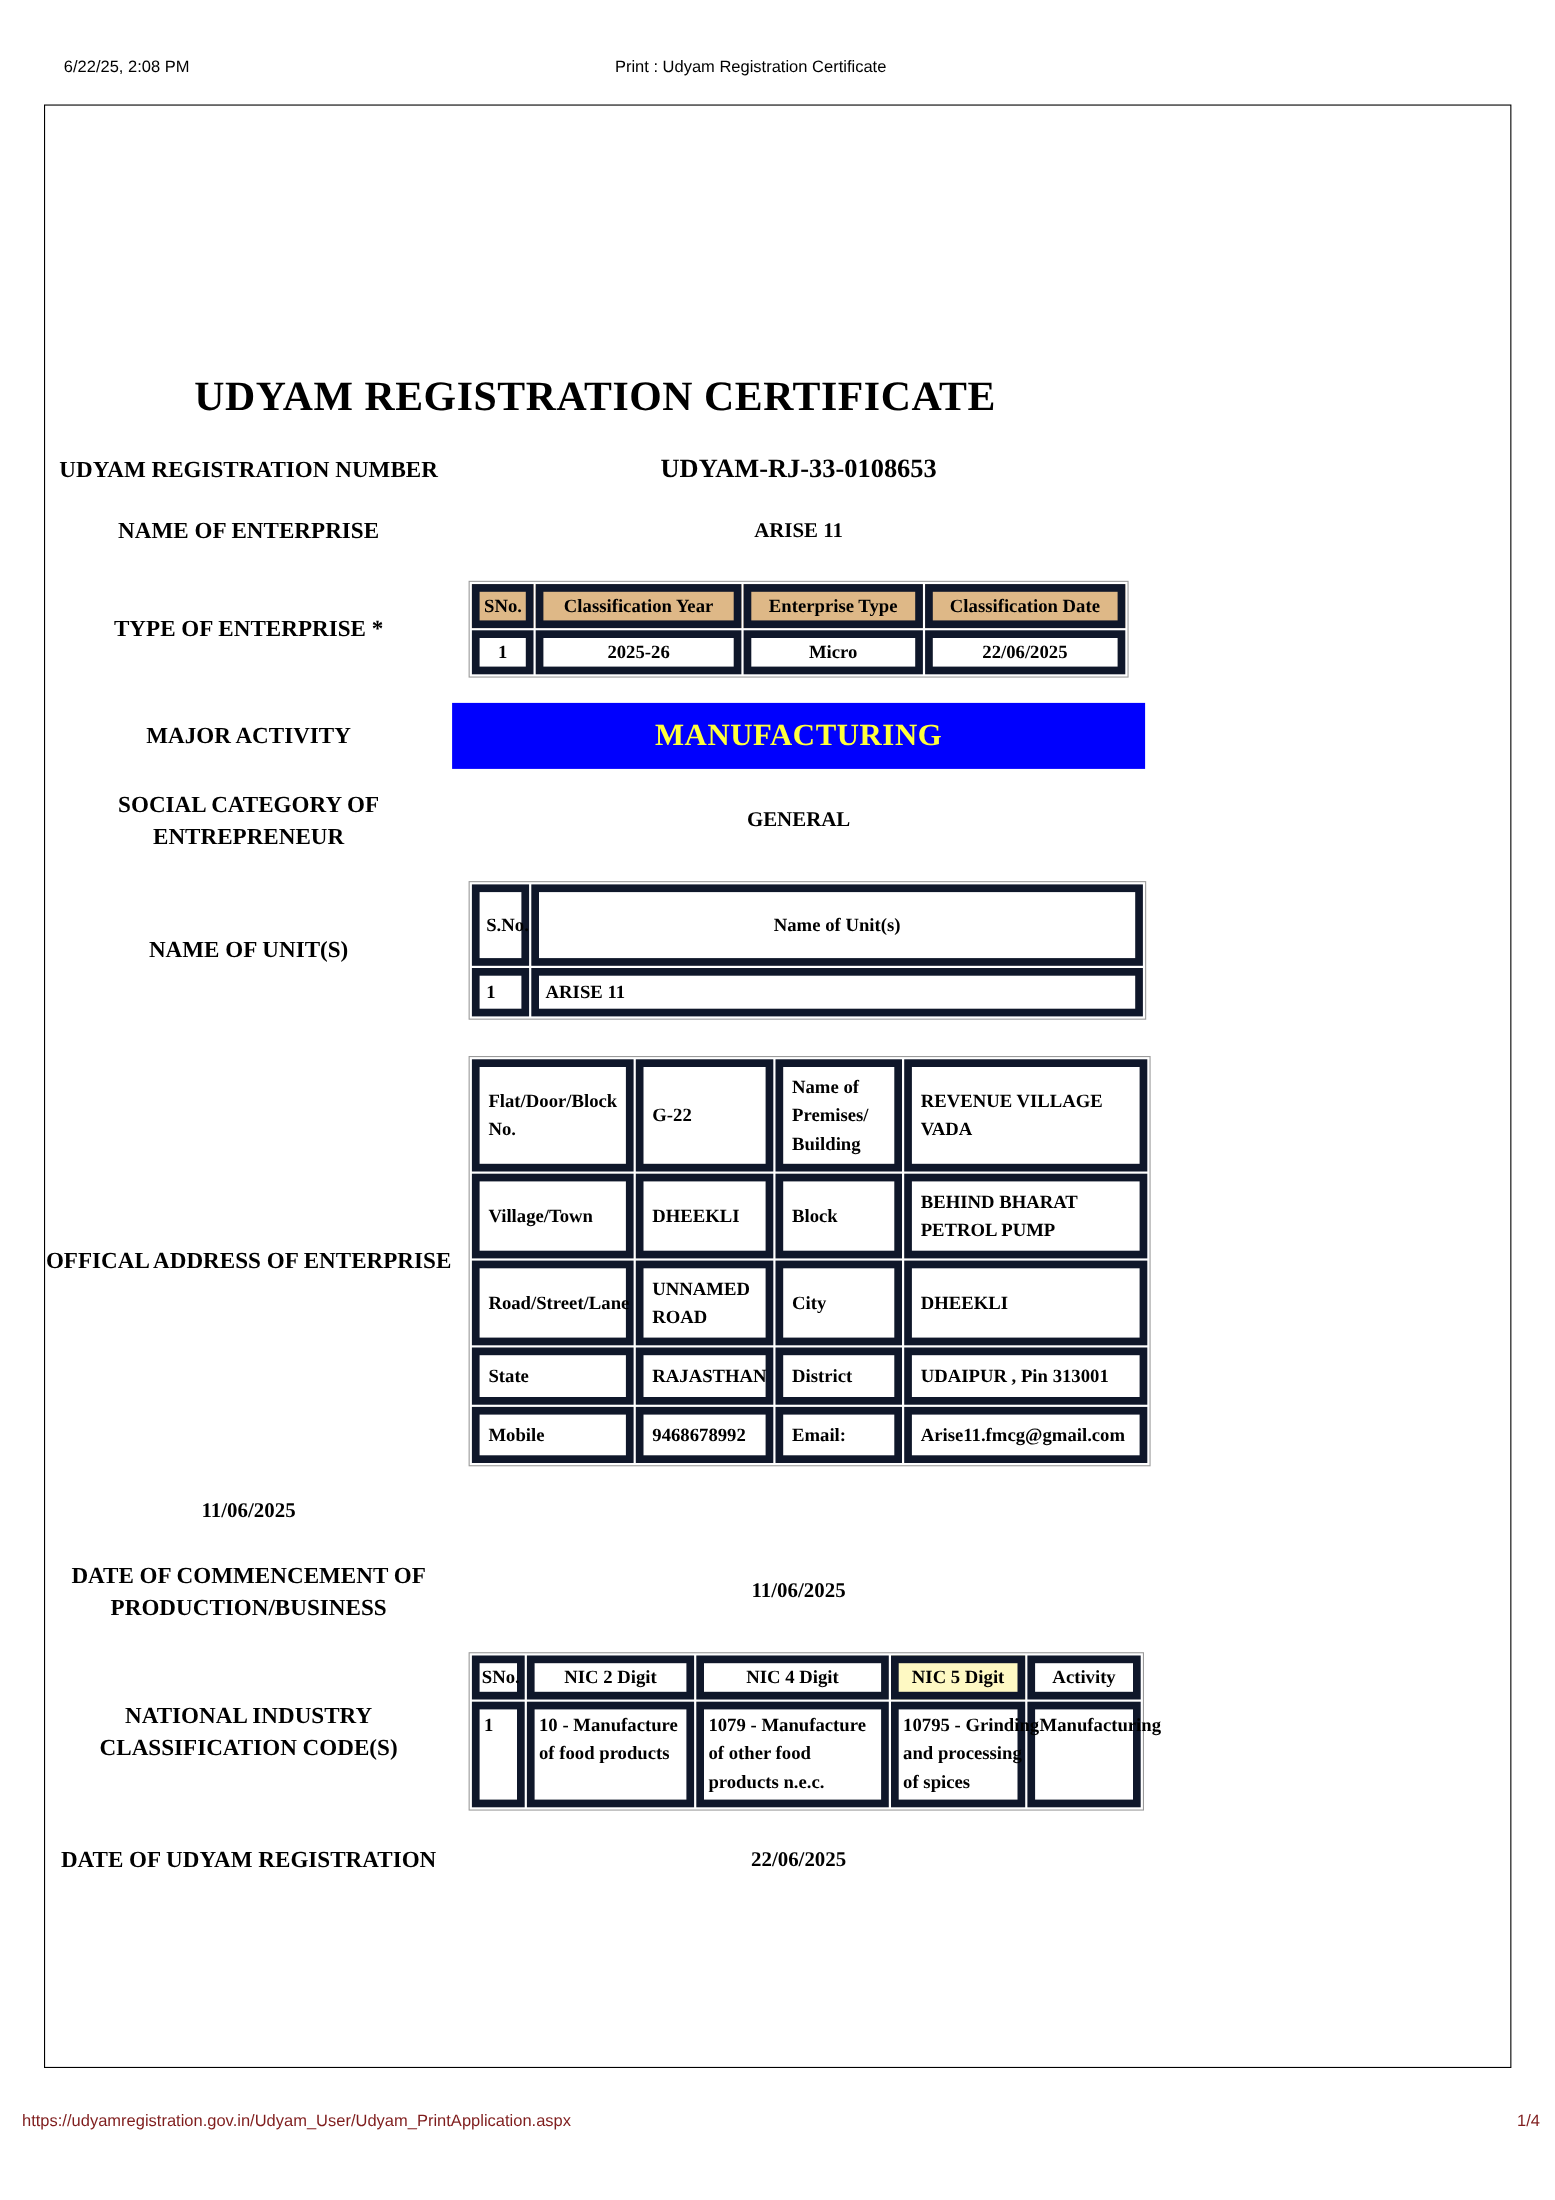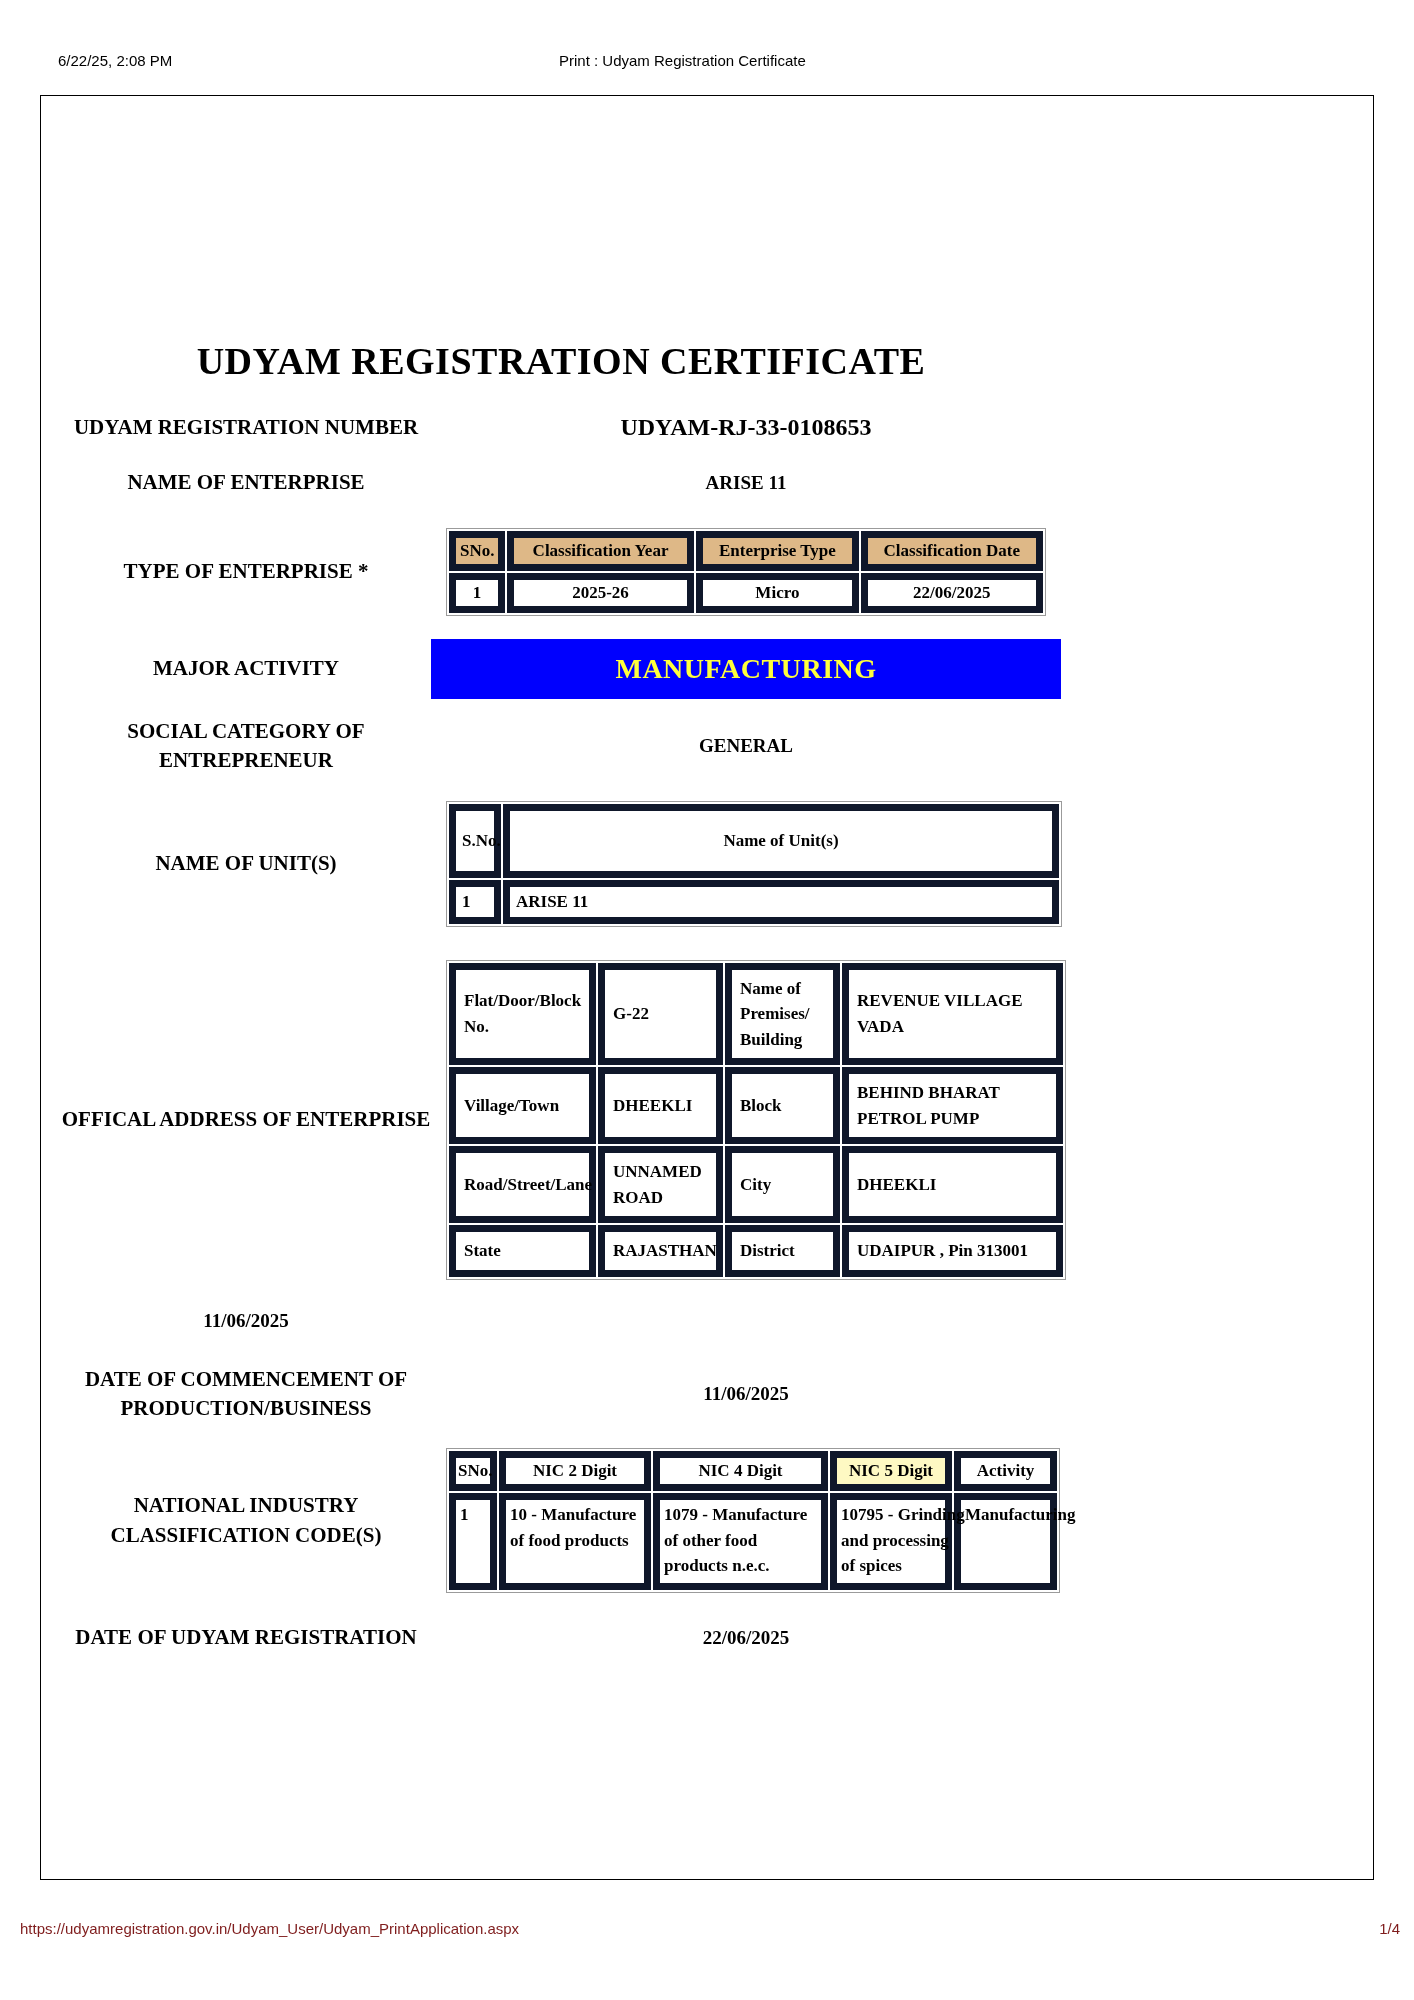--- a/index.html
+++ b/index.html
@@ -27,21 +27,21 @@
   }
 
   
   .page-frame {
     position:absolute; left:40px; top:95px;
     width:1332px; height:1783px;
     border:1px solid #000;
     background:#fff;
     overflow:hidden;
   }
-  .content { width:1000px; margin-left:20px; }
+  .content { width:1000px; }
 
   .cert-title {
     margin:243px 0 0 0;
     text-align:center;
     font-size:38px; font-weight:bold;
     letter-spacing:0.5px;
   }
 
   .row { display:grid; grid-template-columns:370px 630px; align-items:center; }
   .label {
@@ -227,20 +227,26 @@
             <td>Road/Street/Lane</td>
             <td>UNNAMED ROAD</td>
             <td>City</td>
             <td>DHEEKLI</td>
           </tr>
           <tr>
             <td>State</td>
             <td>RAJASTHAN</td>
             <td>District</td>
             <td>UDAIPUR , Pin 313001</td>
+          </tr>
+          <tr>
+            <td>Mobile</td>
+            <td>9468678992</td>
+            <td>Email:</td>
+            <td>Arise11.fmcg@gmail.com</td>
           </tr>
         </tbody>
           </table>
       </div>
     </div>
 
     <div class="row mt-inc">
       <div class="v-center v-date">11/06/2025</div>
     </div>
 

